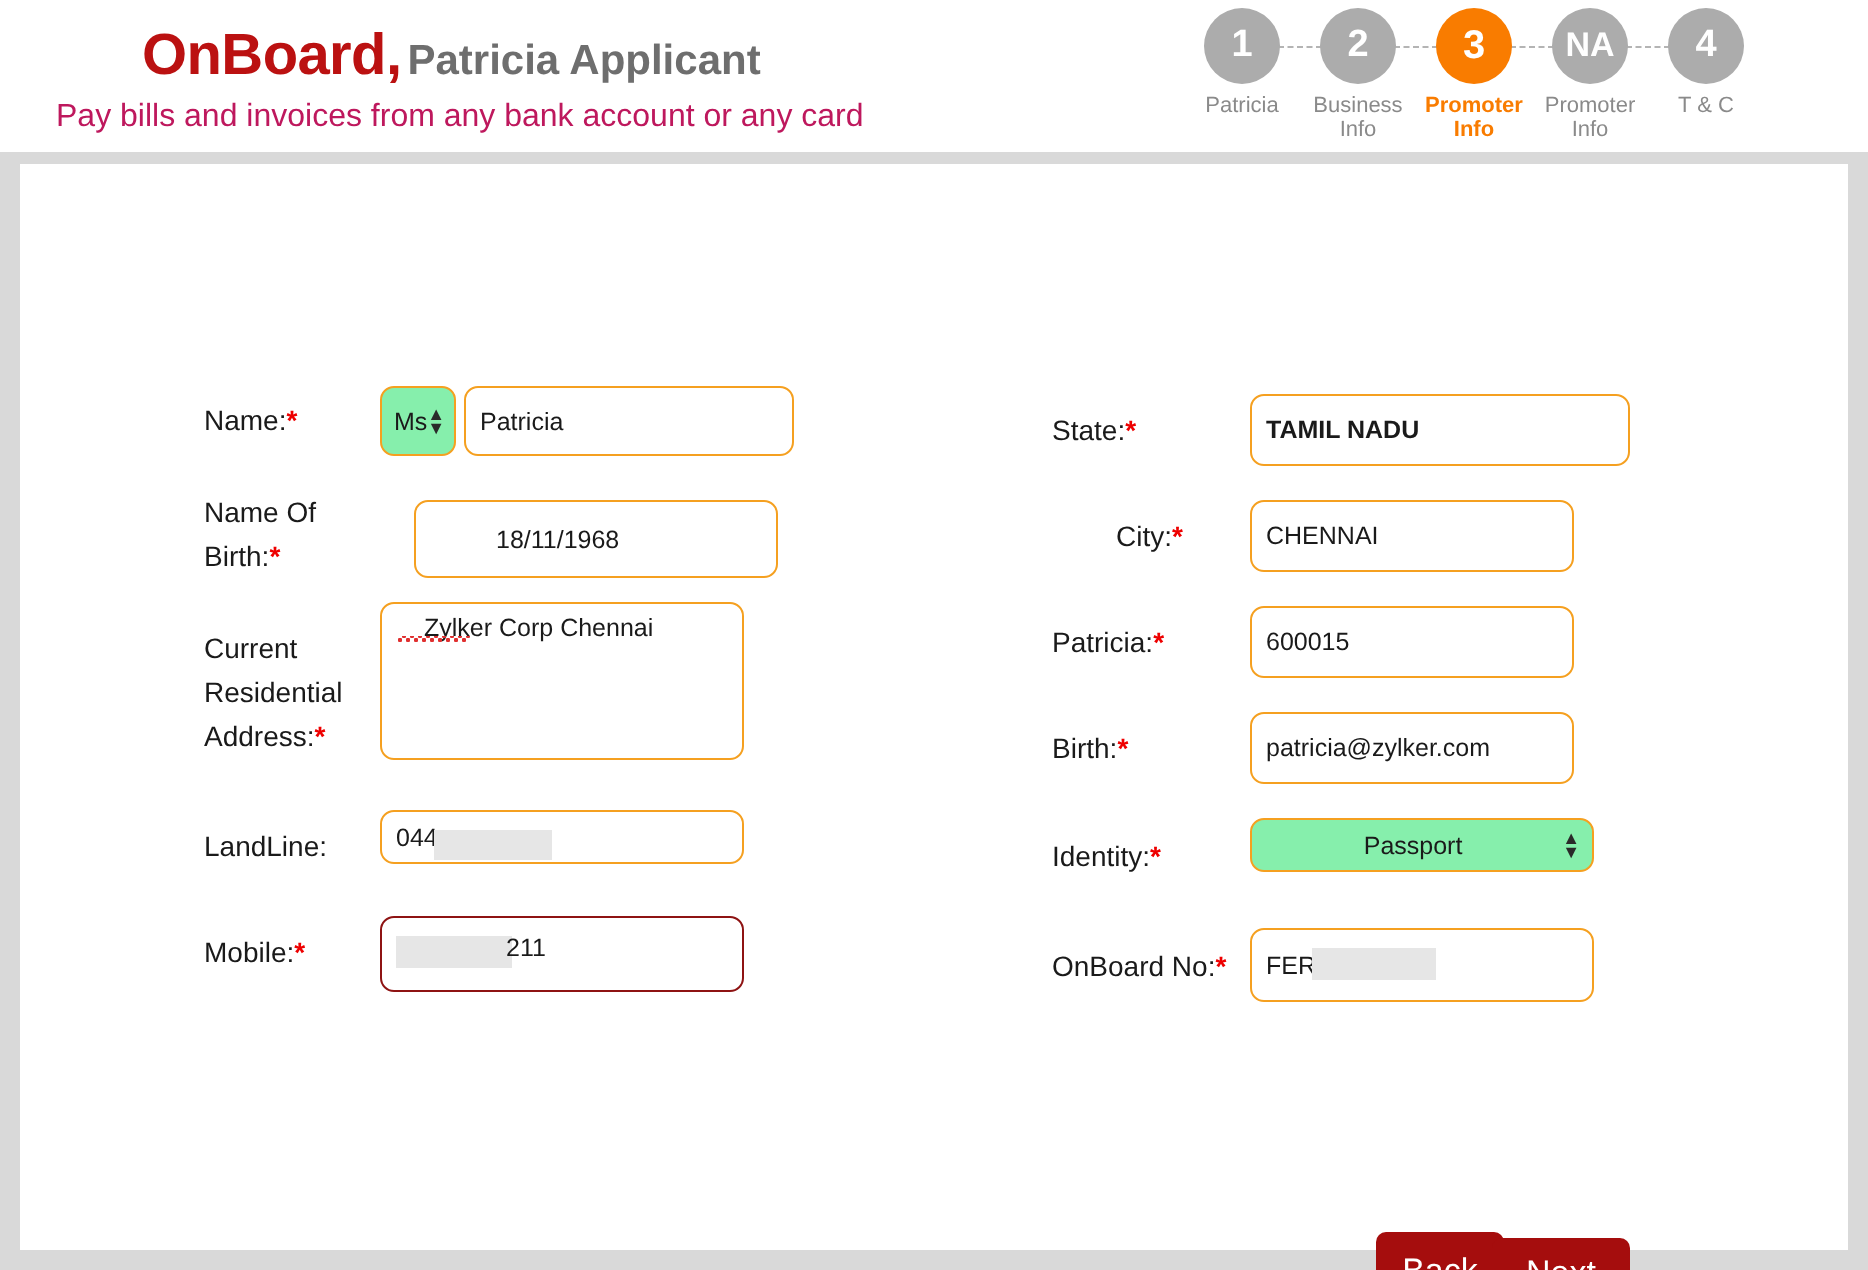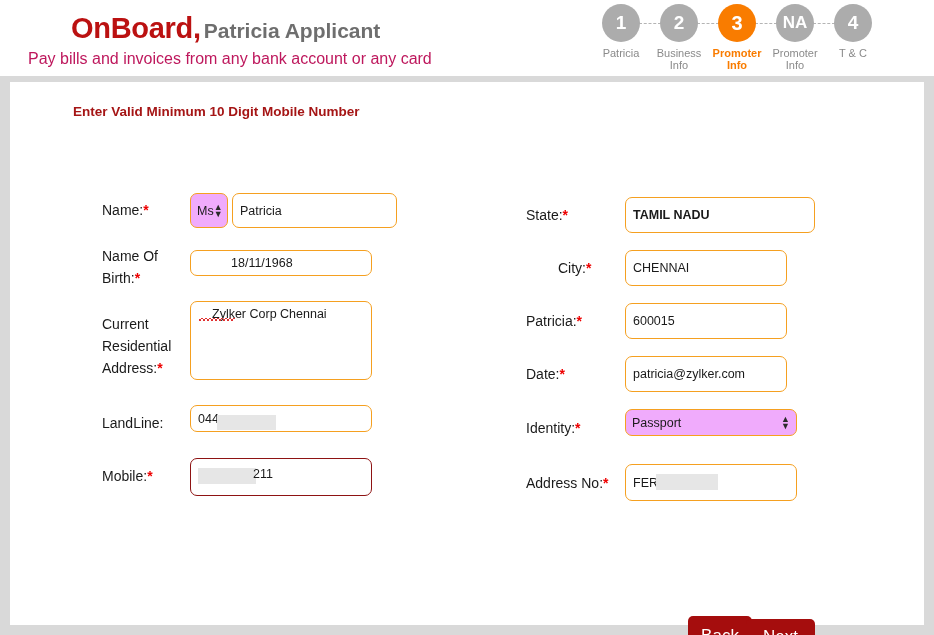--- a/index.html
+++ b/index.html
@@ -159,27 +159,28 @@
     resize: none;
     line-height: 15px;
     font-size: 12.5px;
   }
 
   .sel {
     position: absolute;
     box-sizing: border-box;
     border: 1.6px solid #f5a020;
     border-radius: 7px;
-    background: #f0abfc;
+    background: #86efac;
     font-family: "Liberation Sans", sans-serif;
     font-size: 12.5px;
     color: #1a1a1a;
     display: flex;
     align-items: center;
     padding: 0 6px;
+    text-align: center;
   }
   .sel .sel-val { flex: 1; }
   .sel .arrows {
     font-size: 9px;
     line-height: 7px;
     color: #2a2a2a;
     display: flex;
     flex-direction: column;
     align-items: center;
   }
@@ -253,39 +254,38 @@
       <div class="step-circle">4</div>
       <div class="step-label">T &amp; C</div>
     </div>
   </div>
 </div>
 
 <div class="gray-frame"></div>
 
 <div class="card">
 
-  <div class="notice">Enter Valid Minimum 10 Digit Mobile Number</div>
 
   <div class="form-col col-left">
 
     <div class="field">
       <div class="label" style="left:92px; top:117px;"><span>Name:</span><span class="req">*</span></div>
       <div class="sel" style="left:180px; top:111px; width:38px; height:35px;">
         <span class="sel-val">Ms</span>
         <span class="arrows">
             <span>▲</span>
             <span>▼</span>
           </span>
       </div>
       <input class="inp" style="left: 222px; top: 111px; width: 165px; height: 35px;" value="Patricia" placeholder="Name">
     </div>
 
     <div class="field">
       <div class="label wrap" style="left:92px; top:163px;"><span>Name Of Birth:</span><span class="req">*</span></div>
-      <input class="inp" style="left: 180px; top: 168px; width: 182px; height: 26px; padding-left: 40px;" value="18/11/1968" placeholder="DD/MM/YYYY">
+      <input class="inp" style="left: 197px; top: 168px; width: 182px; height: 39px; padding-left: 40px;" value="18/11/1968" placeholder="DD/MM/YYYY">
     </div>
 
     <div class="field">
       <div class="label wrap" style="left:92px; top:231px;"><span>Current Residential Address:</span><span class="req">*</span></div>
       <textarea class="inp area" style="left: 180px; top: 219px; width: 182px; height: 79px;" placeholder="Address">Zylker Corp Chennai</textarea>
       <div class="squiggle" style="left:189px; top:236px; width:36px;"></div>
     </div>
 
     <div class="field">
       <div class="label" style="left:92px; top:330px;"><span>LandLine:</span><span class="req"></span></div>
@@ -312,37 +312,37 @@
       <div class="label" style="left:516px; top:175px;margin-left:32px;"><span>City:</span><span class="req">*</span></div>
       <input class="inp" style="left: 615px; top: 168px; width: 162px; height: 36px;" value="CHENNAI" placeholder="City">
     </div>
 
     <div class="field">
       <div class="label" style="left:516px; top:228px;"><span>Patricia:</span><span class="req">*</span></div>
       <input class="inp" style="left: 615px; top: 221px; width: 162px; height: 36px;" value="600015" placeholder="Pincode">
     </div>
 
     <div class="field">
-      <div class="label" style="left:516px; top:281px;"><span>Date:</span><span class="req">*</span></div>
+      <div class="label" style="left:516px; top:281px;"><span>Birth:</span><span class="req">*</span></div>
       <input class="inp" style="left: 615px; top: 274px; width: 162px; height: 36px;" value="patricia@zylker.com" placeholder="Email">
     </div>
 
     <div class="field">
       <div class="label" style="left:516px; top:335px;"><span>Identity:</span><span class="req">*</span></div>
       <div class="sel" style="left:615px; top:327px; width:172px; height:27px;">
         <span class="sel-val">Passport</span>
         <span class="arrows">
             <span>▲</span>
             <span>▼</span>
           </span>
       </div>
     </div>
 
     <div class="field">
-      <div class="label" style="left:516px; top:390px;"><span>Address No:</span><span class="req">*</span></div>
+      <div class="label" style="left:516px; top:390px;"><span>OnBoard No:</span><span class="req">*</span></div>
       <input class="inp" style="left: 615px; top: 382px; width: 172px; height: 37px;" value="FER" placeholder="Identity No">
       <div class="redact" style="left:646px; top:392px; width:62px; height:16px;"></div>
     </div>
   </div>
 
   <button class="btn btn-back">Back</button>
   <button class="btn btn-next">Next</button>
 
 </div>
 

